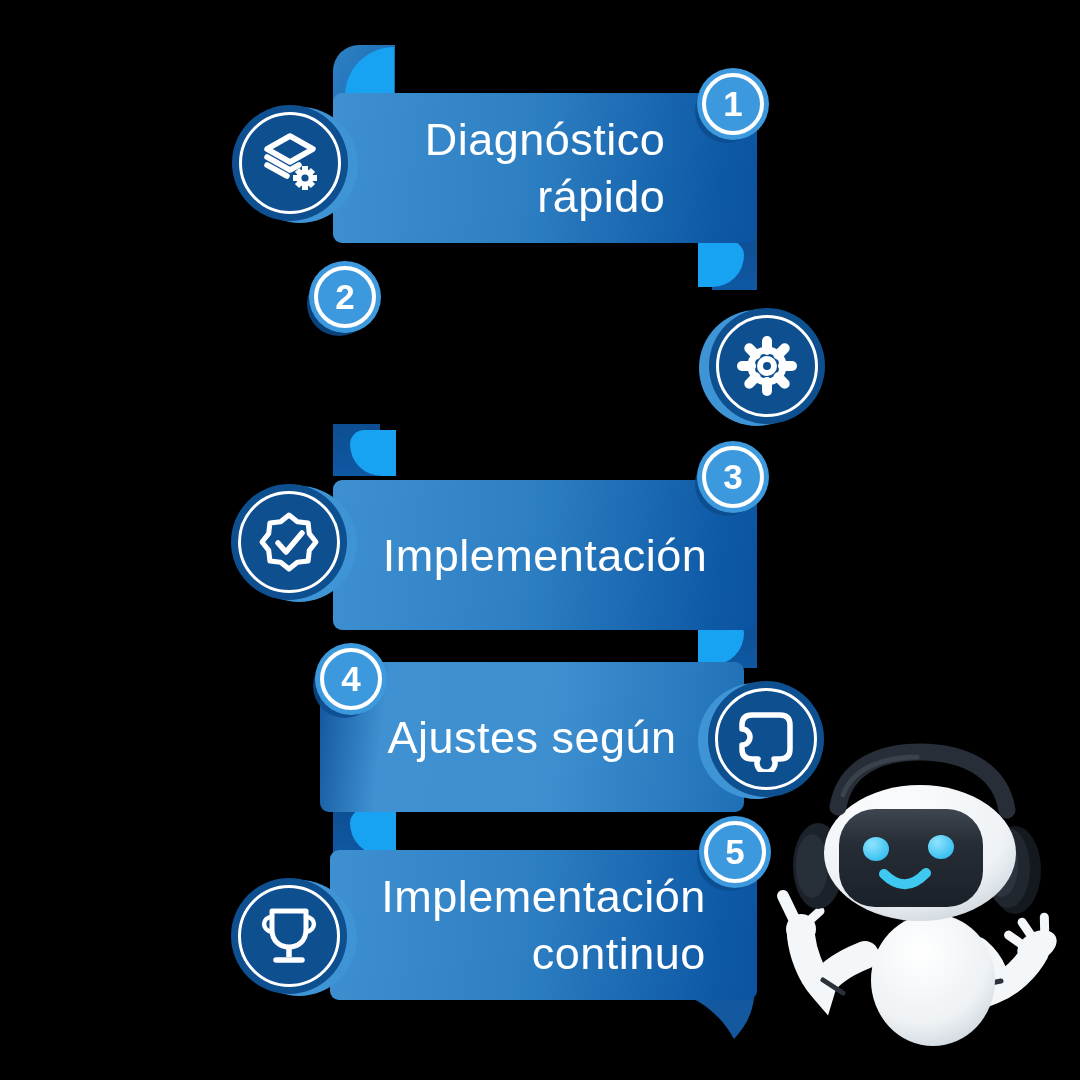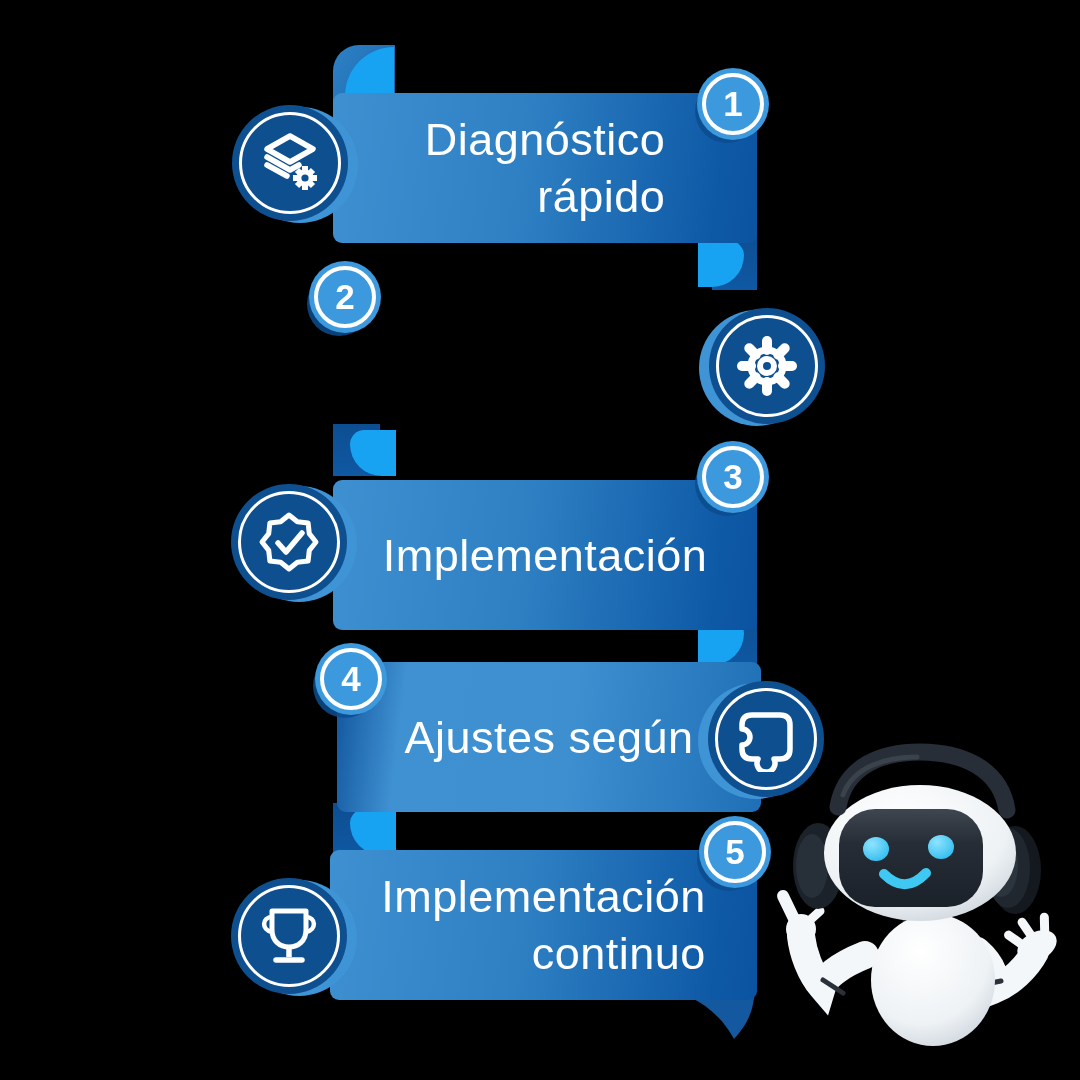--- a/index.html
+++ b/index.html
@@ -10,21 +10,21 @@
   
   .banner{
     position:absolute;width:424px;height:150px;border-radius:9px;
     display:flex;align-items:center;justify-content:center;z-index:3;
   }
   .banner.odd{background:linear-gradient(97deg,#3E90D1 0%,#2E80C3 45%,#0E59A6 90%,#0B53A0 100%);}
   .banner.even{background:linear-gradient(97deg,#11549B 0%,#3F91D2 16%,#3E8FD0 55%,#1E6FB5 100%);}
   .row1{left:333px;top:93px;}
   .row2{left:333px;top:283px;}
   .row3{left:333px;top:480px;}
-  .row4{left:337px;top:662px;}
+  .row4{left:320px;top:662px;}
   .row5{left:330px;top:850px;width:427px;}
   .title{color:#fff;font-size:45px;line-height:57px;text-align:right;
          font-weight:400;letter-spacing:.5px;}
   .title .line:empty{display:none;}
   
   .strip{position:absolute;z-index:1;background:linear-gradient(180deg,#0D4E91,#0F58A3);}
   .stripA{left:712px;top:232px;width:45px;height:58px;}
   .stripB{left:333px;top:424px;width:47px;height:52px;}
   .stripC{left:712px;top:612px;width:45px;height:56px;}
   .stripD{left:333px;top:803px;width:47px;height:53px;}

